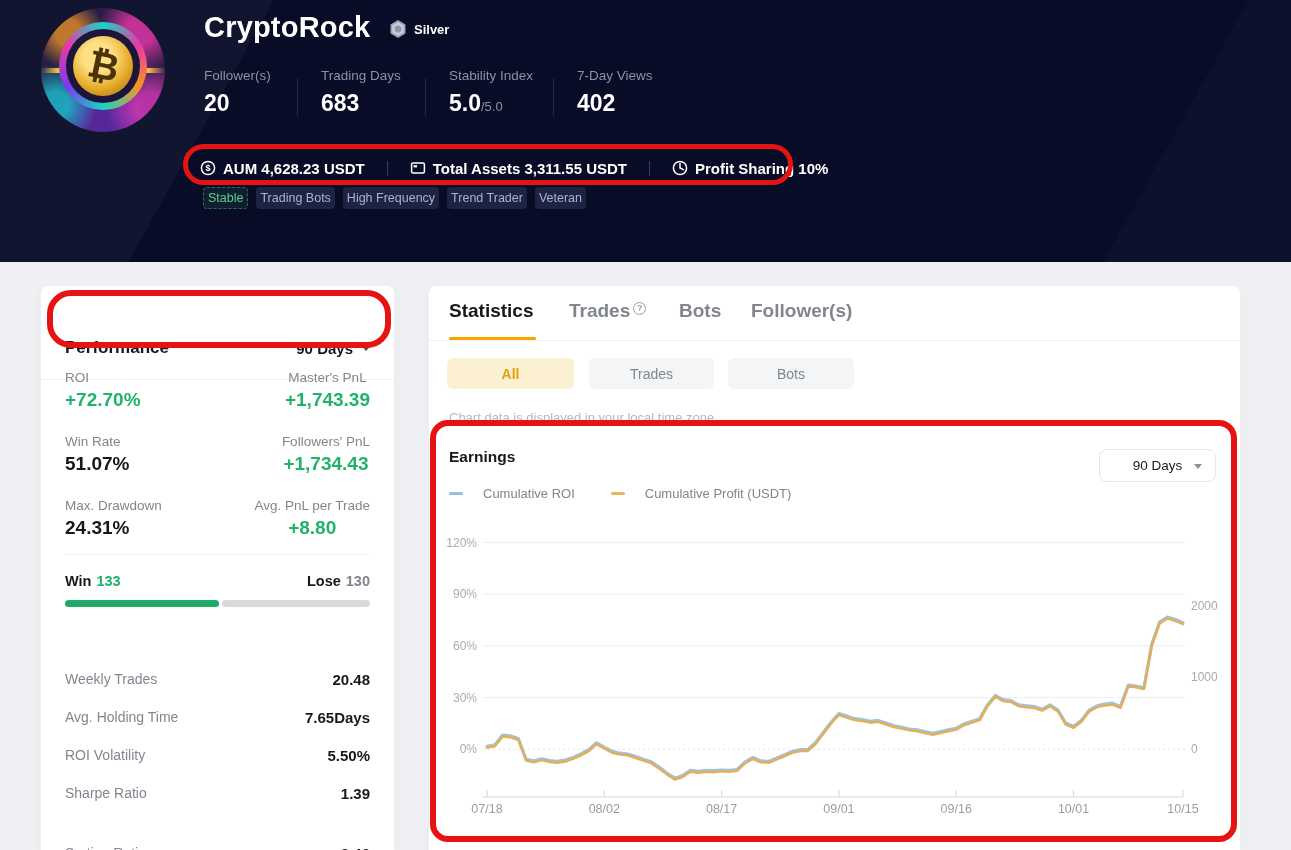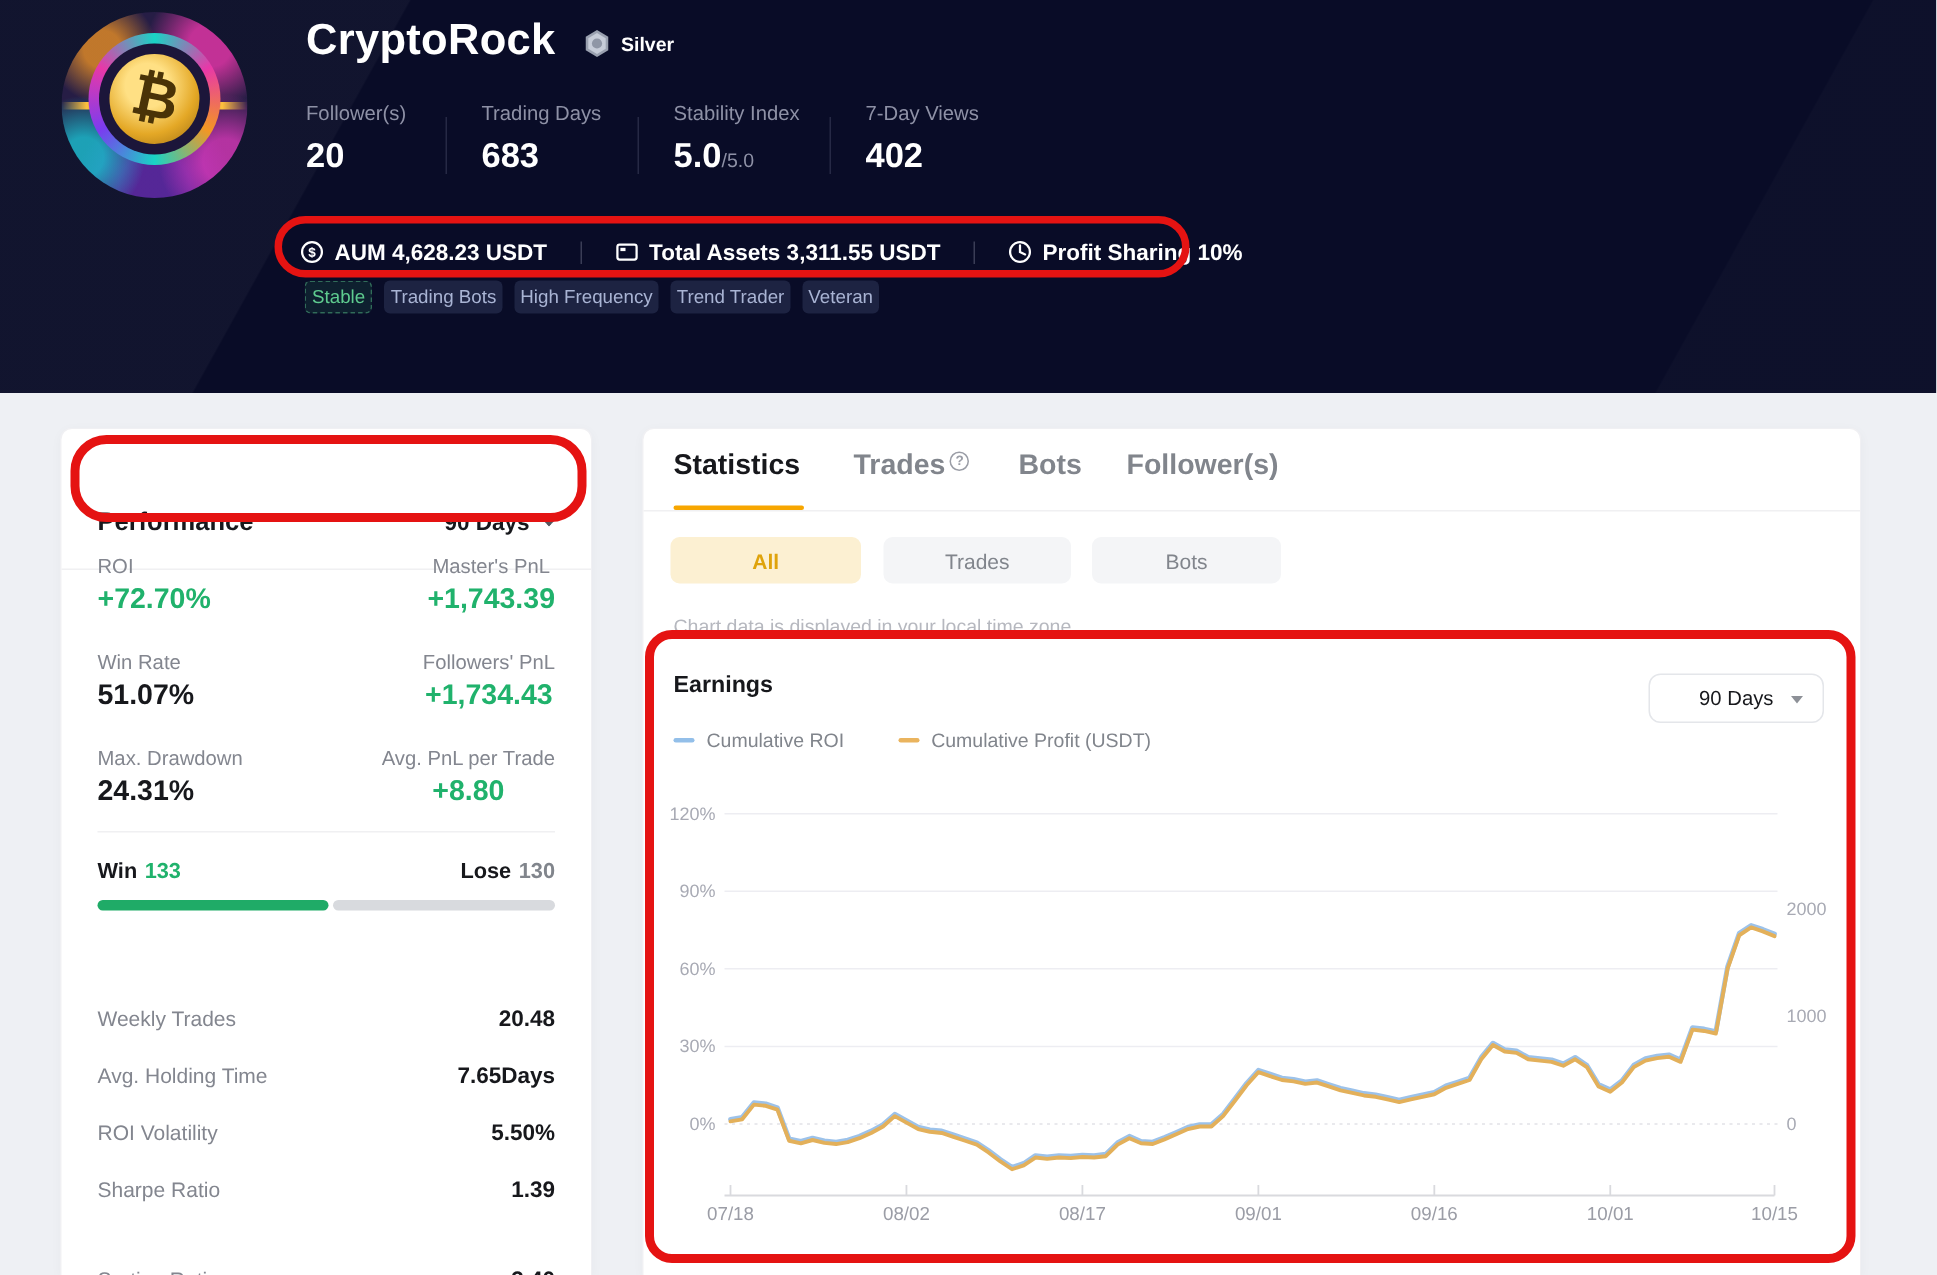--- a/index.html
+++ b/index.html
@@ -87,21 +87,21 @@
   .tab.active { color:#17181c; }
   .tab-underline { position:absolute; left:20px; top:51px; width:87px; height:3px; background:#f7a600; border-radius:2px; }
   .q-ico { display:inline-block; width:13px; height:13px; border:1.4px solid #9ra; border:1.4px solid #9a9da6; border-radius:50%;
     font-size:9px; line-height:11px; text-align:center; color:#9a9da6; font-weight:bold; vertical-align:6px; margin-left:3px; }
   .filter { position:absolute; top:72px; height:31px; border-radius:6px; background:#f4f5f7;
     display:flex; align-items:center; justify-content:center; font-size:14px; color:#81858c; cursor:pointer; }
   .filter.active { background:#fcf0d2; color:#dfa30b; font-weight:bold; }
   .tz-note { position:absolute; left:20px; top:124px; font-size:13px; color:#b6b8bf; }
   .earn-title { position:absolute; left:20px; top:162px; font-size:15.5px; font-weight:bold; color:#17181c; }
   .legend { position:absolute; left:20px; top:200px; display:flex; gap:36px; }
-  .leg-item { display:flex; align-items:center; gap:8px; font-size:13px; color:#81858c; }
+  .leg-item { display:flex; align-items:center; gap:20px; font-size:13px; color:#81858c; }
   .dash { width:14px; height:3px; border-radius:2px; }
   .range-select { position:absolute; left:670px; top:163px; width:117px; height:33px; background:#fff;
     border:1px solid #e4e6ea; border-radius:8px; display:flex; align-items:center; justify-content:center;
     font-size:13.5px; color:#17181c; cursor:pointer; }
   .range-select .caret { position:absolute; right:13px; top:14px; width:0; height:0;
     border-left:4px solid transparent; border-right:4px solid transparent; border-top:5px solid #8d9097; }
   .chart-wrap { position:absolute; left:8px; top:235px; width:800px; height:300px; }
 
   
   .anno { position:absolute; border:6px solid #e51312; pointer-events:none; z-index:50; }

